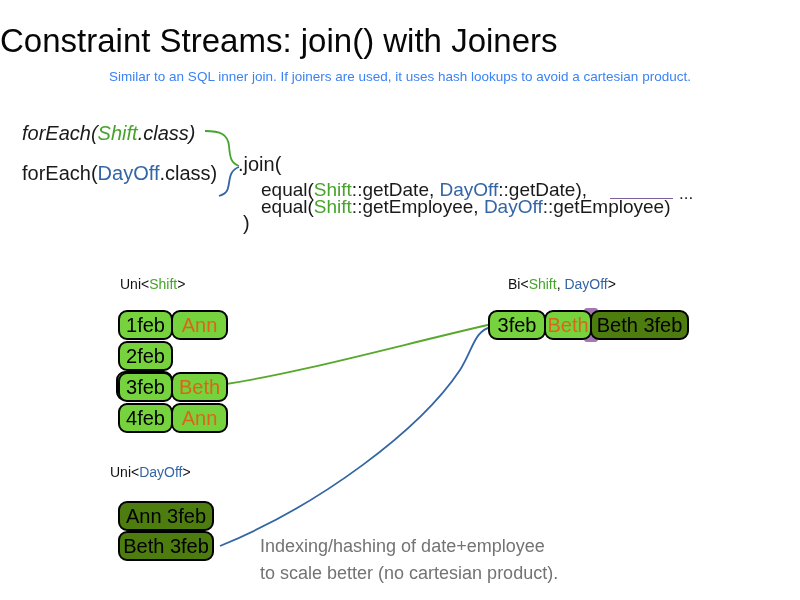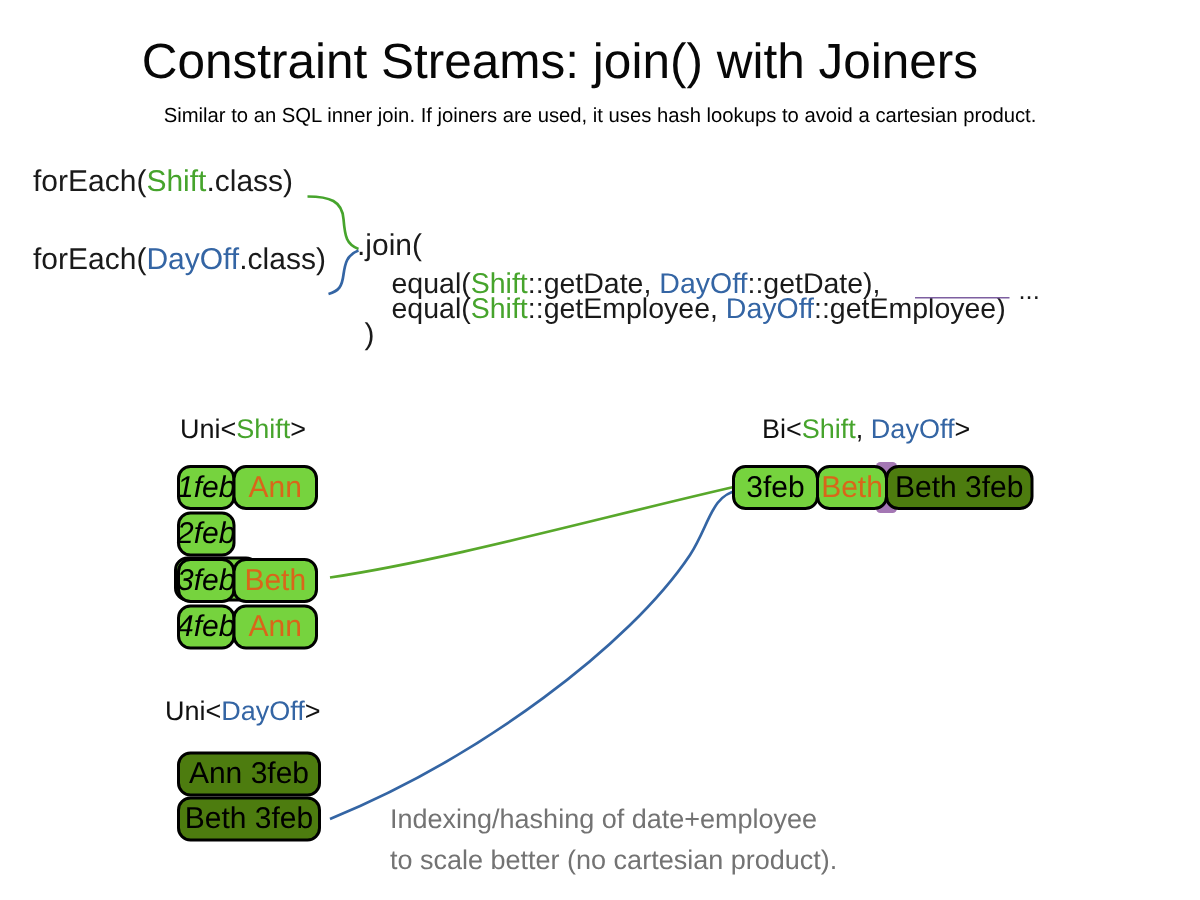--- a/index.html
+++ b/index.html
@@ -9,55 +9,55 @@
     width: 800px; height: 600px;
     background: #ffffff;
     font-family: "Liberation Sans", sans-serif;
     color: #000;
     overflow: hidden;
   }
   .abs { position: absolute; }
 
   .title {
     top: 22px; left: 0; width: 652px;
-    text-align: right;
+    text-align: left;
     font-size: 33px;
     color: #070707;
     z-index: 1;
   }
   .subtitle {
     top: 69px; left: 0; width: 800px;
     text-align: center;
     font-size: 13.5px;
-    color: #000000;
+    color: #3b82f6;
     z-index: 1;
   }
 
   
   .code-line { font-size: 20px; color: #1a1a1a; white-space: nowrap; z-index: 1; }
   .equal-line { font-size: 19px; color: #1a1a1a; white-space: nowrap; z-index: 1; }
   .green-txt { color: #46a42c; }
   .blue-txt  { color: #3465a4; }
 
-  .foreach-shift  { top: 110px; left: 22px; }
+  .foreach-shift  { top: 122px; left: 22px; font-style: italic; }
   .foreach-dayoff { top: 162px; left: 22px; }
   .join-open  { top: 153px; left: 238px; }
   .equal-1    { top: 179px; left: 261px; }
   .equal-2    { top: 196px; left: 261px; }
   .join-close { top: 212px; left: 243px; }
 
   .purple-line {
     top: 198px; left: 610px; width: 63px; height: 0;
     border-top: 1.6px solid #7d5fa0;
     z-index: 1;
   }
   .ellipsis { top: 184px; left: 679px; font-size: 17px; color: #1a1a1a; z-index: 1; }
 
   
-  .section-label { font-size: 18px; color: #111; white-space: nowrap; z-index: 1; }
+  .section-label { font-size: 14px; color: #111; white-space: nowrap; z-index: 1; }
   .uni-shift-label  { top: 276px; left: 120px; }
   .bi-label         { top: 276px; left: 508px; }
   .uni-dayoff-label { top: 464px; left: 110px; }
 
   
   .fact-box {
     display: inline-flex;
     align-items: center;
     justify-content: center;
     height: 30px;
@@ -73,21 +73,21 @@
   .box-blue  { background: #4d7c0f; }
   .orange-txt { color: #d9661a; }
 
   .row { position: absolute; display: flex; z-index: 1; }
   .row .fact-box + .fact-box { margin-left: -2px; }
 
   .shift-row-0 { top: 310px; left: 118px; }
   .shift-row-1 { top: 341px; left: 118px; flex-direction: column; }
   .shift-row-2 { top: 372px; left: 118px; }
   .shift-row-3 { top: 403px; left: 118px; }
-  .date-box { width: 39px; font-style: italic; }
+  .date-box { width: 55px; }
   .emp-box  { width: 57px; }
 
   .bi-row { top: 310px; left: 488px; }
   .bi-date-box { width: 58px; }
   .bi-emp-box  { width: 48px; }
   .bi-dayoff-box { width: 99px; }
   .purple-connector {
     position: absolute;
     top: -2px; left: 96px;
     width: 14px; height: 34px;

